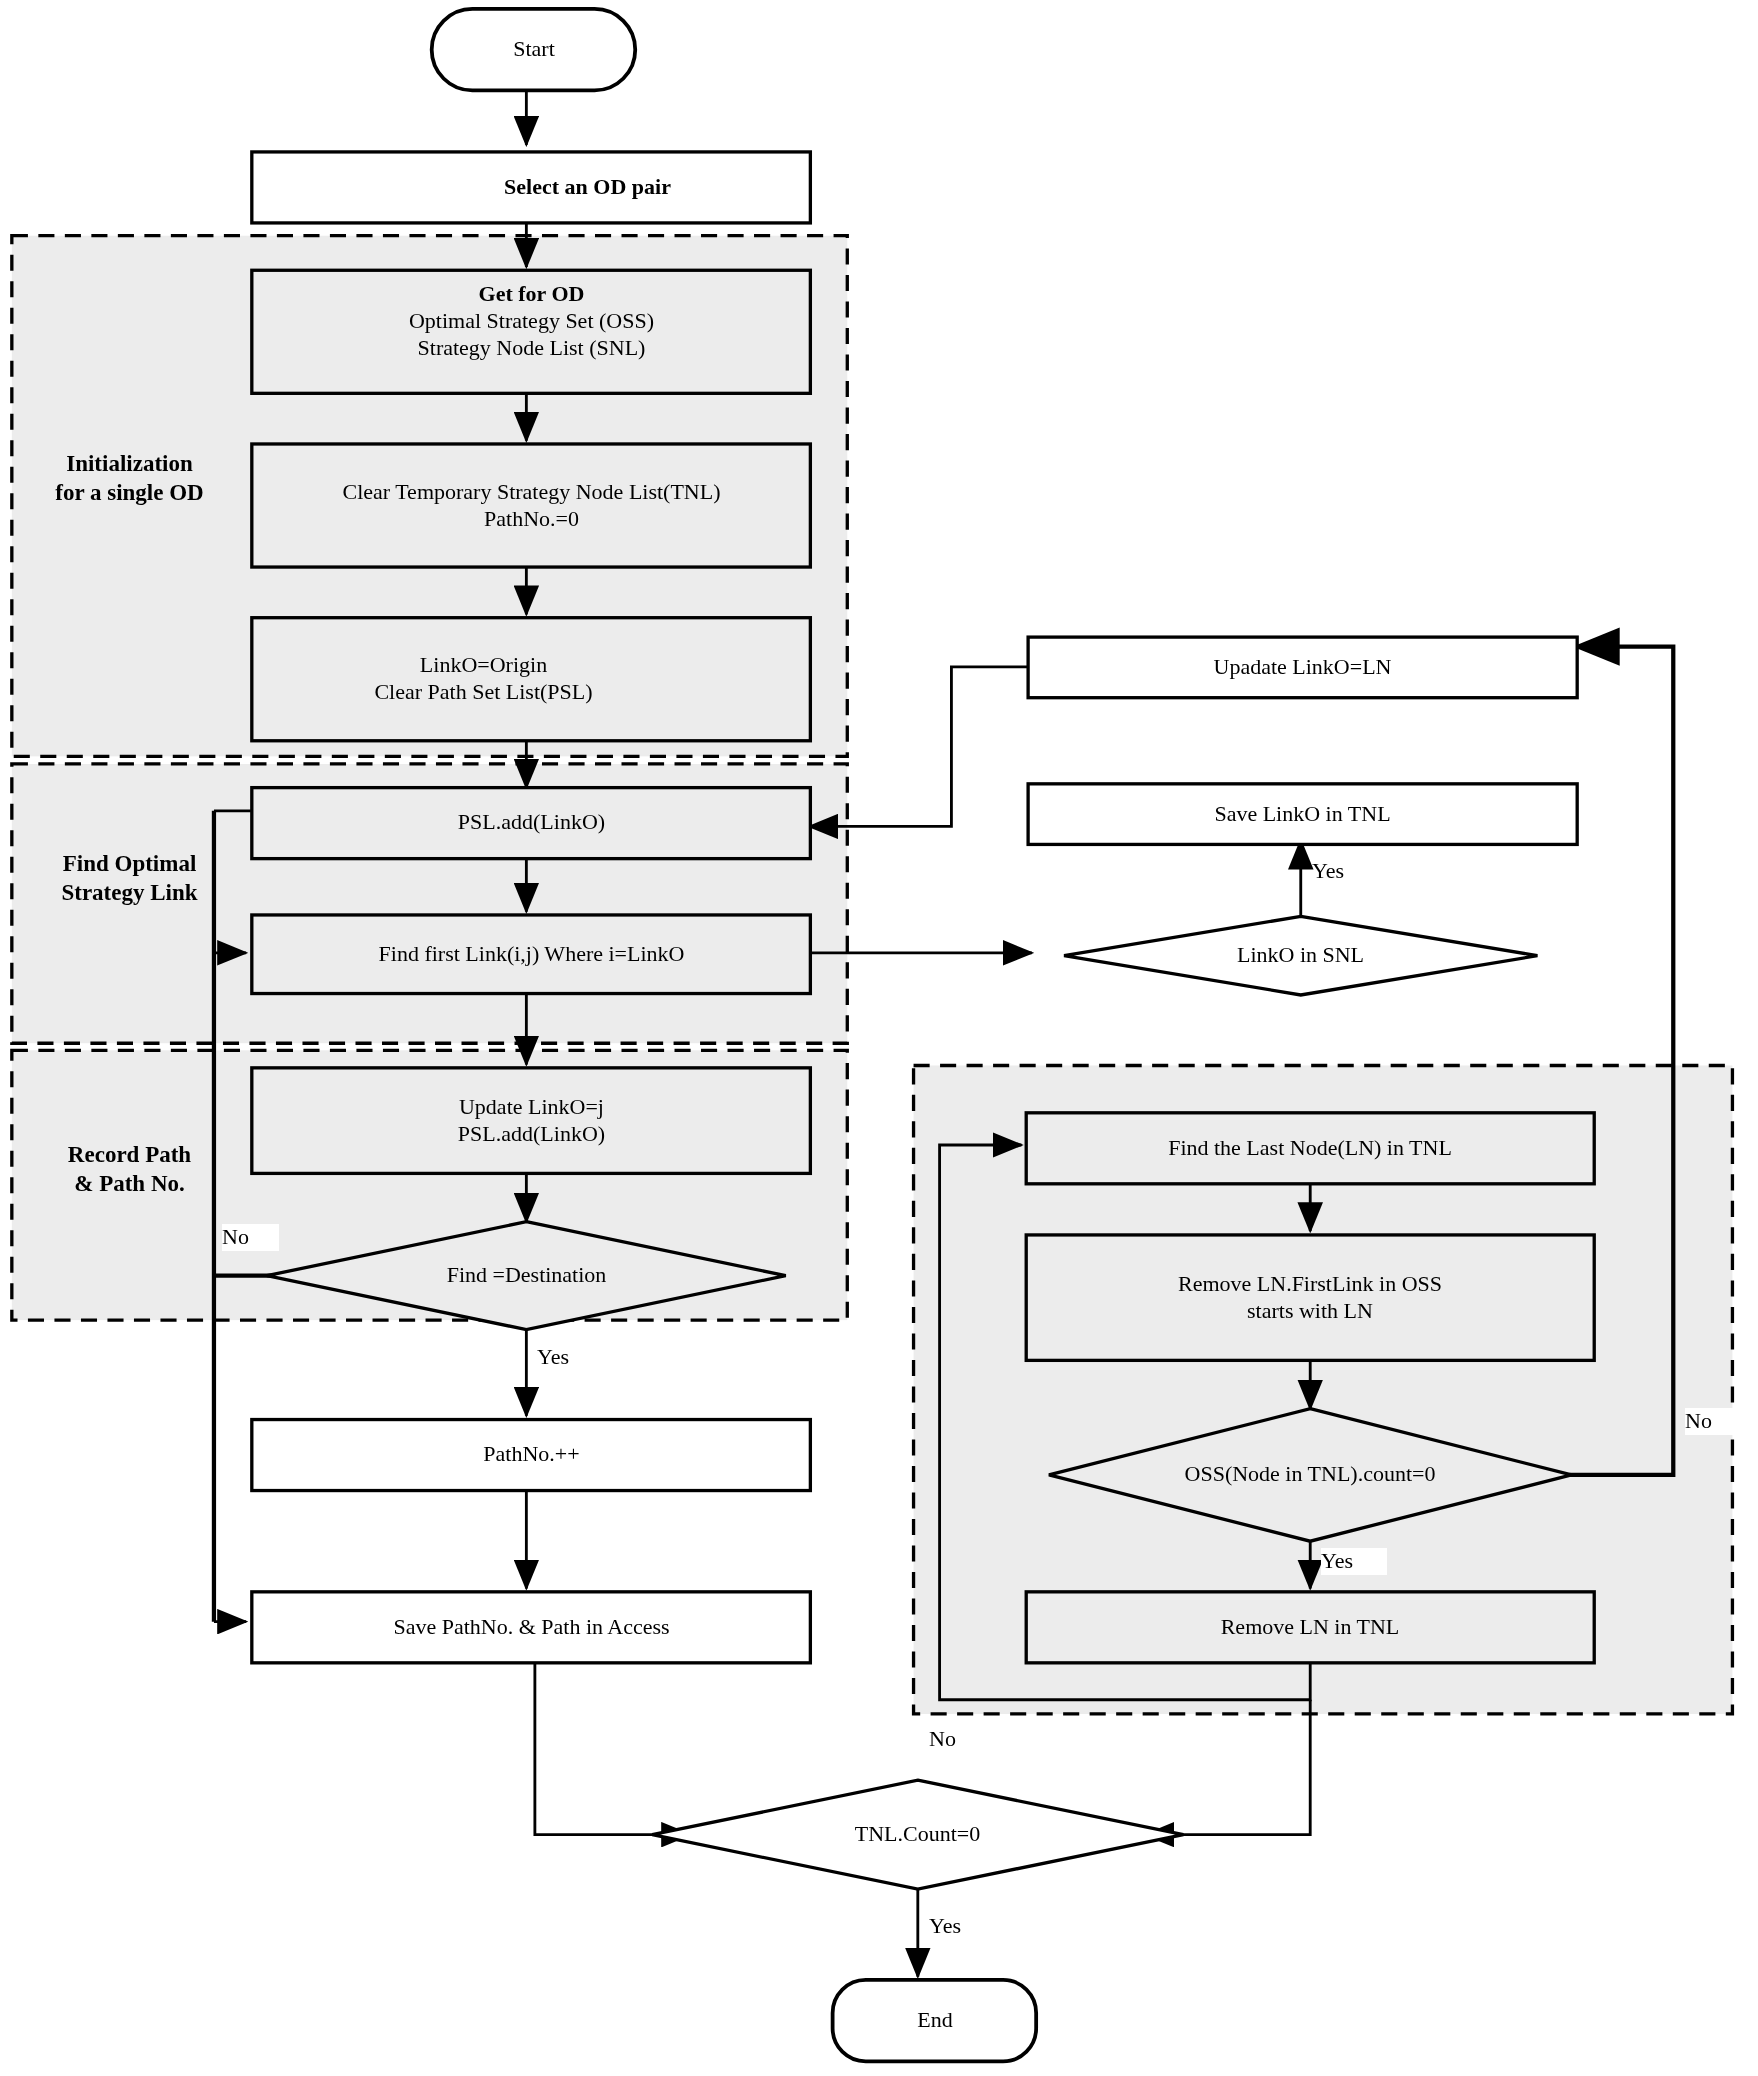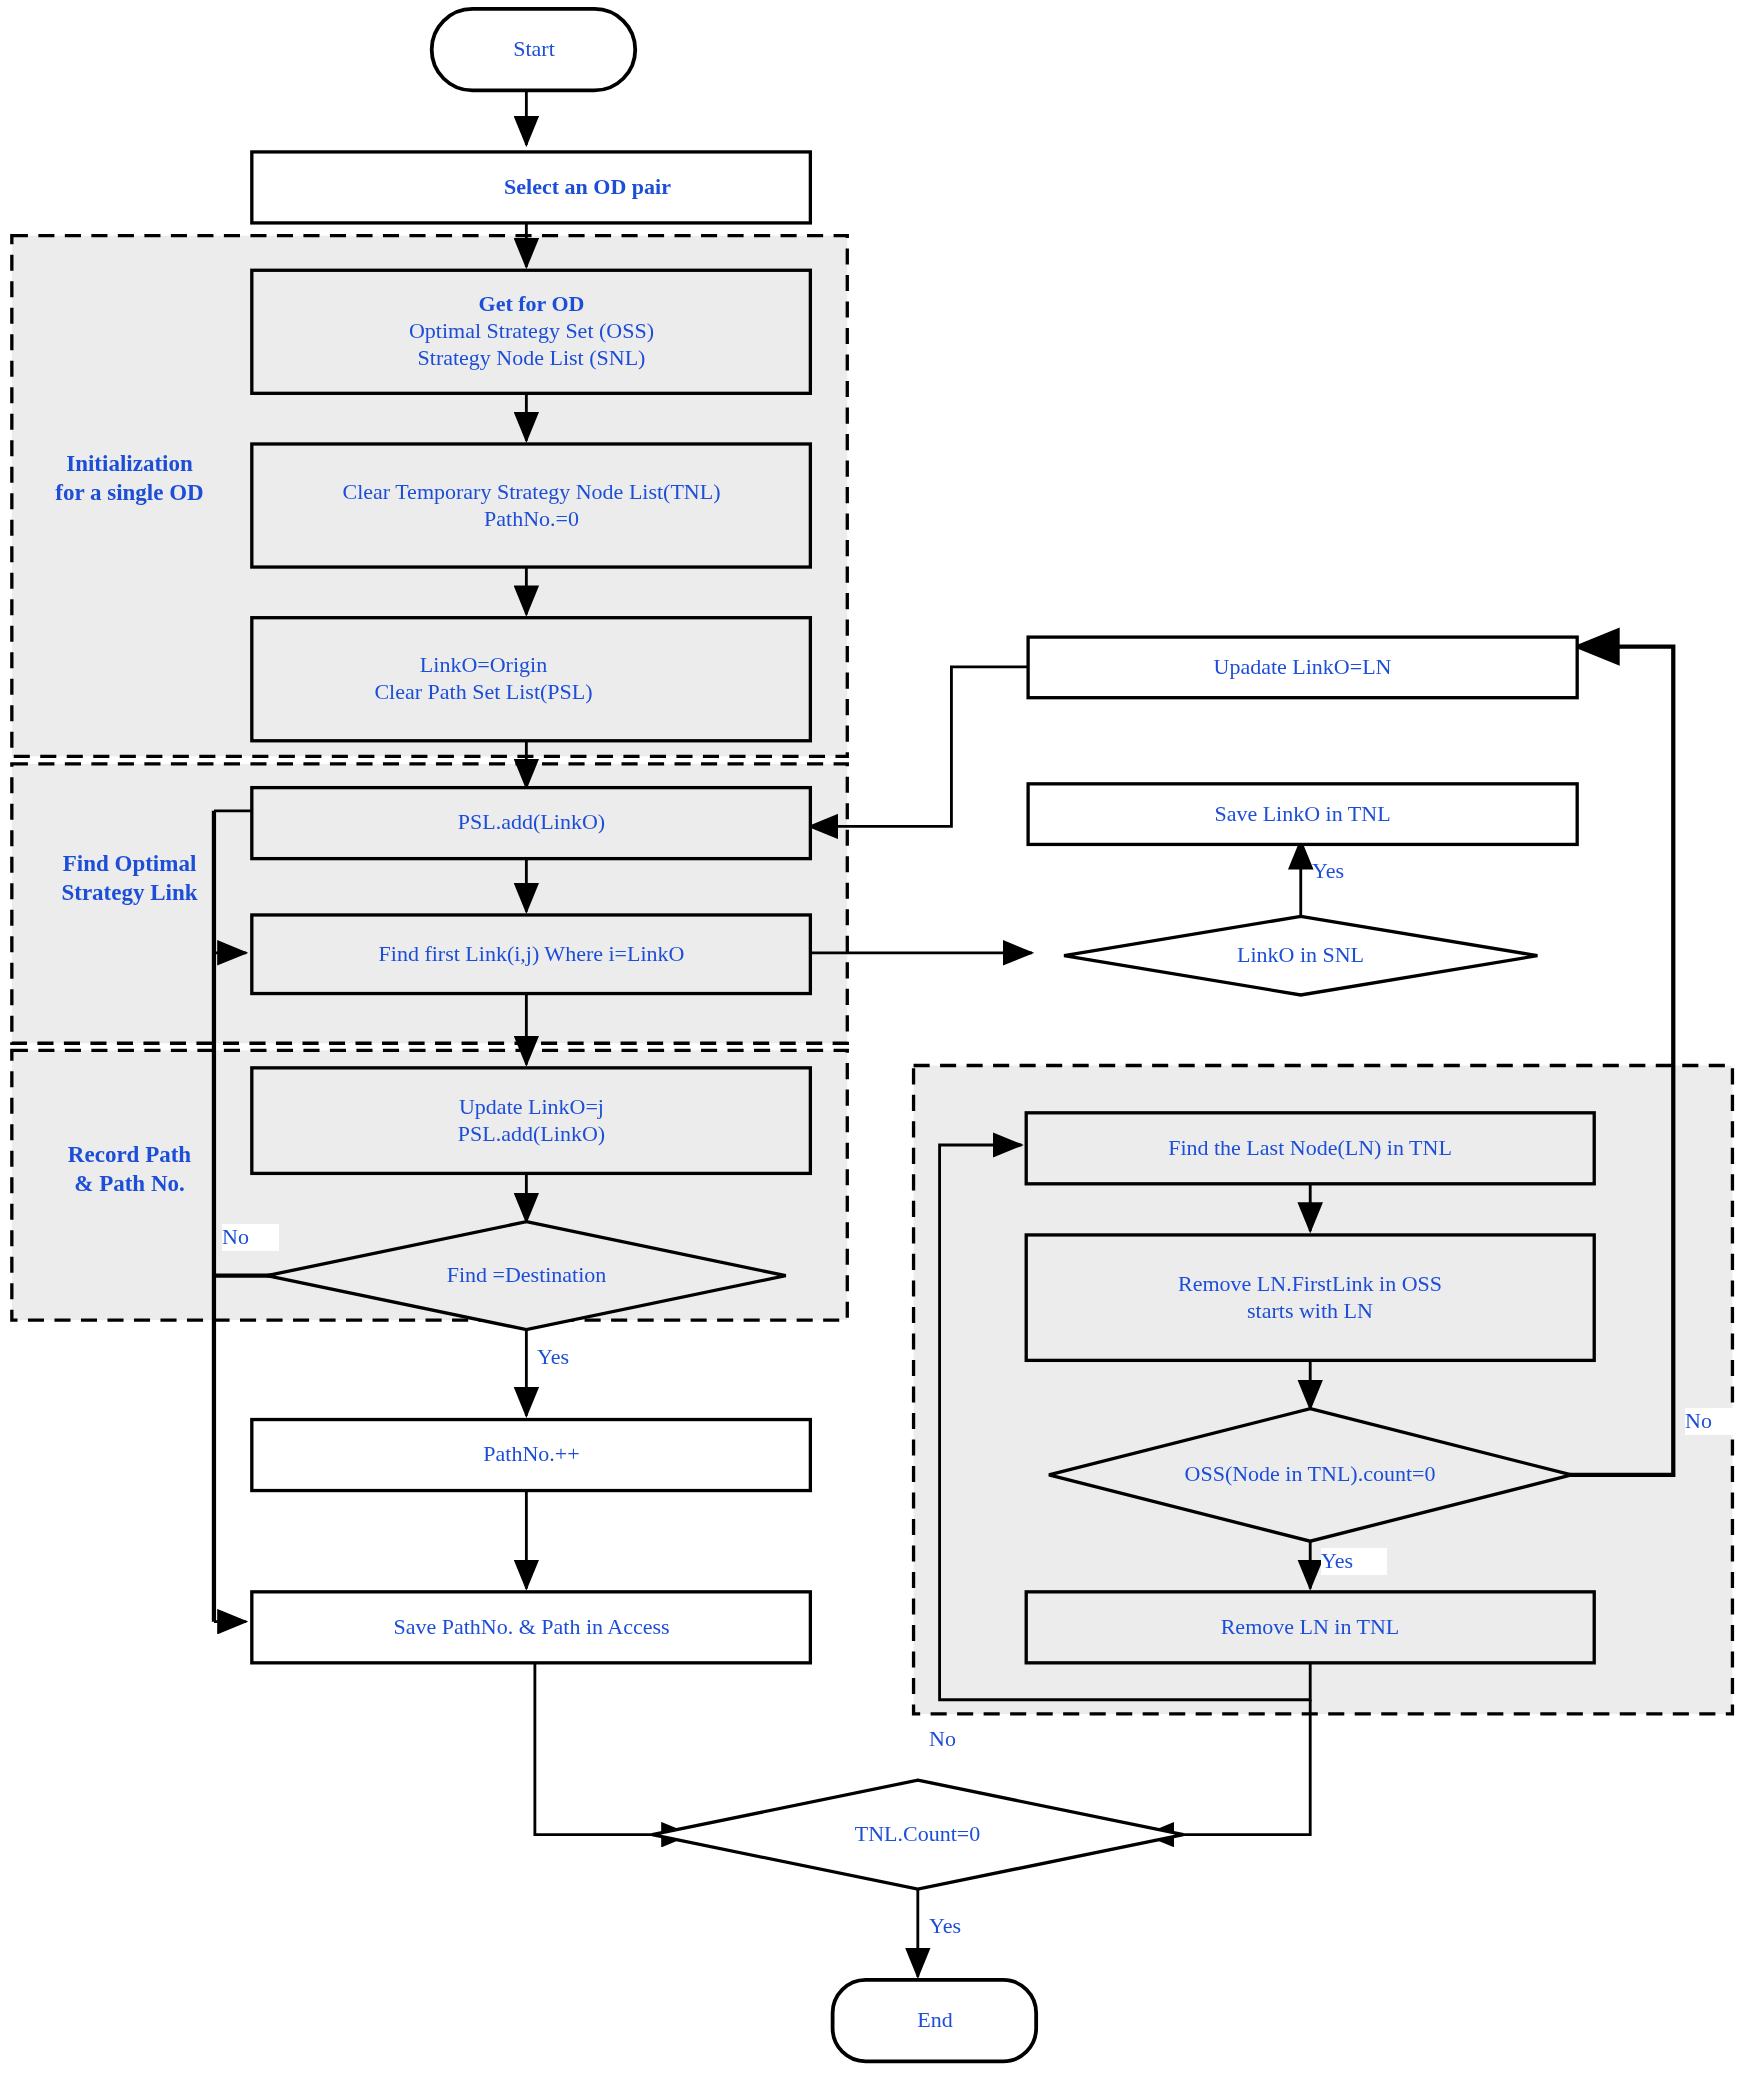--- a/index.html
+++ b/index.html
@@ -12,21 +12,21 @@
   .nodebox.white{fill:#ffffff;}
   .nodebox.gray{fill:#ececec;}
   .terminal{fill:#ffffff;stroke:#000000;stroke-width:8;}
   .dia{stroke:#000000;stroke-width:7;}
   .dia.white{fill:#ffffff;}
   .dia.gray{fill:#ececec;}
   .conn{fill:none;stroke:#000000;stroke-width:6;}
   .conn-thick{fill:none;stroke:#000000;stroke-width:9;}
   .ahead{fill:#000000;stroke:none;}
 
-  .lbl{position:absolute;text-align:center;color:#1d4ed8;line-height:1.22;
+  .lbl{position:absolute;text-align:center;color:#000000;line-height:1.22;
        white-space:pre-line;}
   .t-node{font-size:22px;}
   .t-node-b{font-size:22px;font-weight:bold;}
   .t-sect{font-size:23px;font-weight:bold;text-align:center;line-height:1.25;}
   .t-yn{font-size:22px;}
   .center{display:flex;align-items:center;justify-content:center;}
 </style>
 </head>
 <body>
 
@@ -133,21 +133,21 @@
 
     <polygon class="dia white" points="1939,3760 2500,3875 1939,3990 1378,3875"></polygon>
 
     <rect class="terminal" x="1759" y="4182" width="430" height="172" rx="70" ry="70"></rect>
   </svg>
 
   <div class="lbl t-node center" style="left:432px;top:8.5px;width:204px;height:81px;">Start</div>
 
   <div class="lbl t-node-b center" style="left:252px;top:152px;width:671px;height:71px;">Select an OD pair</div>
 
-  <div class="lbl center" style="left:252px;top:270px;width:559px;height:123px;flex-direction:column;">
+  <div class="lbl center" style="left:252px;top:260px;width:559px;height:123px;flex-direction:column;">
     <div class="t-node-b">Get for OD</div>
     <div class="t-node">Optimal Strategy Set (OSS)
 Strategy Node List (SNL)</div>
   </div>
 
   <div class="lbl t-node center" style="left:252px;top:444px;width:559px;height:123px;">Clear Temporary Strategy Node List(TNL)
 PathNo.=0</div>
 
   <div class="lbl t-node center" style="left:252px;top:617px;width:463px;height:123px;">LinkO=Origin
 Clear Path Set List(PSL)</div>

